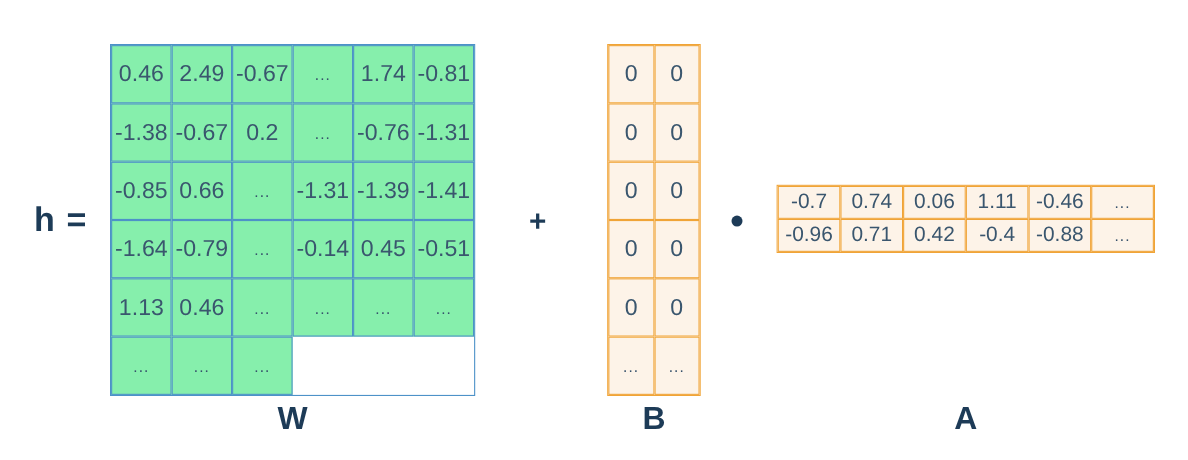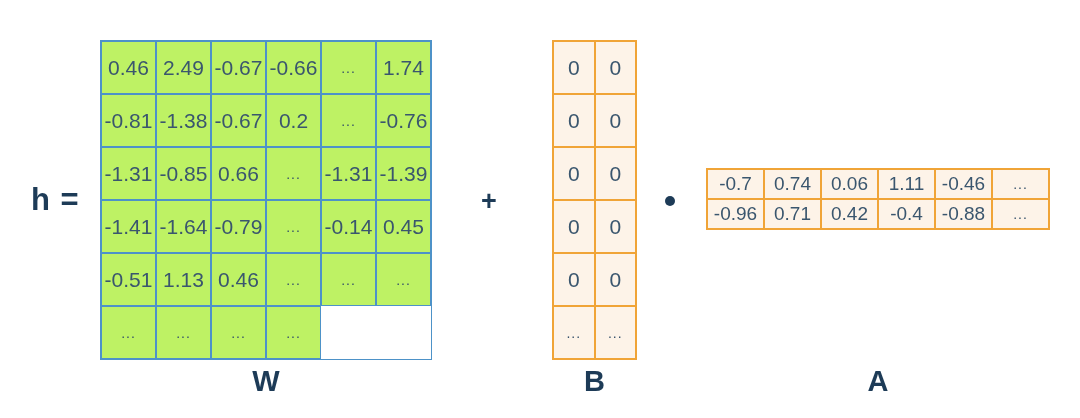--- a/index.html
+++ b/index.html
@@ -19,21 +19,21 @@
   .matrix{
     position:absolute;display:grid;border:1.5px solid;box-sizing:border-box;
   }
   .matrix.blue{border-color:#4d92c8;}
   .matrix.orange{border-color:#f0a437;}
   .cell{
     display:flex;align-items:center;justify-content:center;
     border:1.5px solid;box-sizing:border-box;
     color:#3a566e;font-size:21px;
   }
-  .blue .cell{border-color:#4d92c8;background:#bef264;}
+  .blue .cell{border-color:#4d92c8;background:#86efac;}
   .orange .cell{border-color:#f0a437;background:#fdf3e8;}
   .m-w{left:100px;top:40px;width:332px;height:320px;
        grid-template-columns:repeat(6,1fr);grid-template-rows:repeat(6,1fr);}
   .m-b{left:552px;top:40px;width:85px;height:320px;
        grid-template-columns:repeat(2,1fr);grid-template-rows:repeat(6,1fr);}
   .m-a{left:706px;top:168px;width:344px;height:62px;
        grid-template-columns:repeat(6,1fr);grid-template-rows:repeat(2,1fr);}
   .m-a .cell{font-size:19px;}
   .cell.dots{font-size:14px;letter-spacing:1px;color:#35506a;}
   .mat-label{
@@ -48,21 +48,20 @@
 <body>
 
 <div class="canvas">
 
   <div class="op lhs">h =</div>
 
   <div class="matrix blue m-w">
     <div class="cell">0.46</div>
     <div class="cell">2.49</div>
     <div class="cell">-0.67</div>
-    <div class="cell">-0.66</div>
     <div class="cell dots">...</div>
     <div class="cell">1.74</div>
     <div class="cell">-0.81</div>
     <div class="cell">-1.38</div>
     <div class="cell">-0.67</div>
     <div class="cell">0.2</div>
     <div class="cell dots">...</div>
     <div class="cell">-0.76</div>
     <div class="cell">-1.31</div>
     <div class="cell">-0.85</div>

